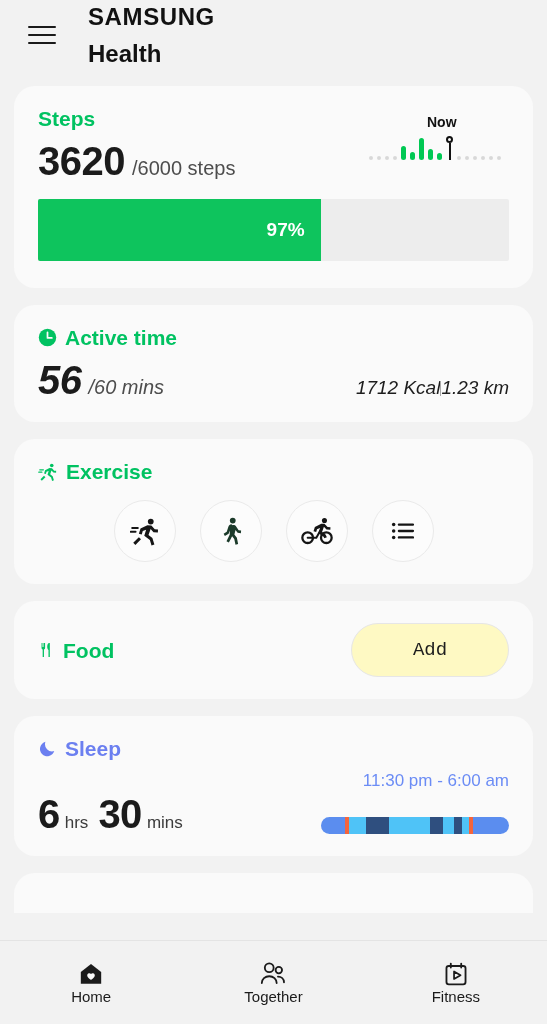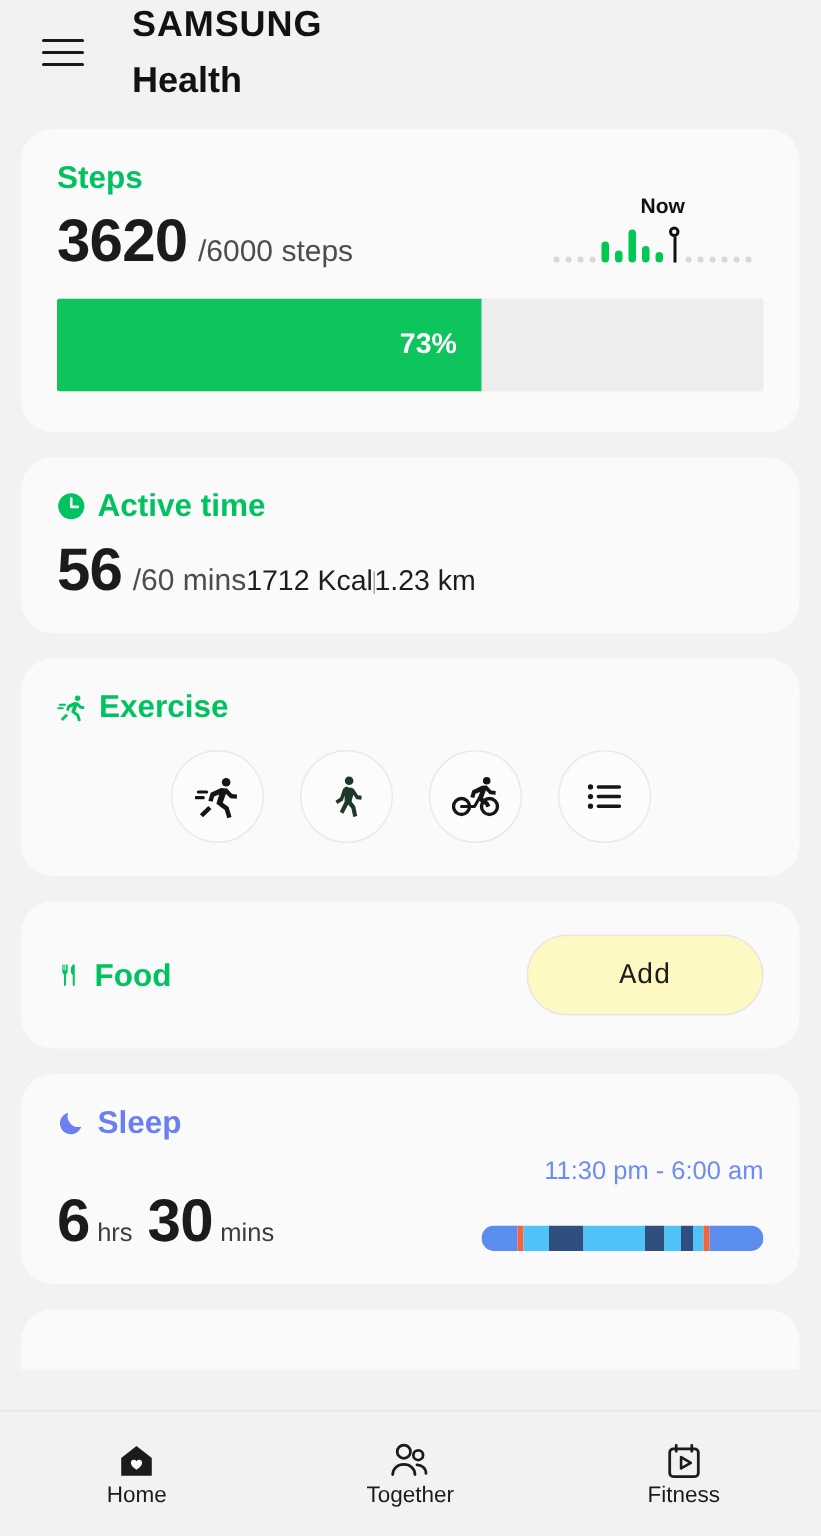--- a/index.html
+++ b/index.html
@@ -116,21 +116,21 @@
     font-size: 20px;
     color: #4d4d4d;
     margin-left: 7px;
   }
 
   
   .steps-card { padding-bottom: 27px; }
   .steps-head {
     display: flex;
     justify-content: space-between;
-    align-items: flex-end;
+    align-items: flex-start;
   }
 
   .spark {
     position: relative;
     width: 140px;
     height: 52px;
     margin-top: 6px;
   }
   .spark-now {
     position: absolute;
@@ -209,22 +209,23 @@
   .progress-label {
     color: #fff;
     font-size: 19px;
     font-weight: bold;
   }
 
   
   .active-row {
     display: flex;
     align-items: baseline;
-    justify-content: flex-start;
+    justify-content: space-between;
     margin-top: 12px;
+    font-style: italic;
   }
   .active-left { display: flex; align-items: baseline; }
   .active-right {
     display: flex;
     align-items: center;
     font-size: 19px;
     color: #1d1d1d;
   }
   .divider-v {
     width: 1px;
@@ -386,21 +387,21 @@
               <span class="sp-dot"></span>
               <span class="sp-dot"></span>
               <span class="sp-dot"></span>
               <span class="sp-dot"></span>
               <span class="sp-dot"></span>
             </div>
         </div>
       </div>
       <div class="progress">
         <div class="progress-fill" id="stepsFill" style="width: 60%;">
-          <span class="progress-label">73%</span>
+          <span class="progress-label">97%</span>
         </div>
       </div>
     </div>
 
     <div class="card">
       <div class="card-title">
         <svg class="icon-clock" viewBox="0 0 24 24">
           <circle cx="12" cy="12" r="11" fill="#00c261"></circle>
           <path d="M12 5.5v7h5.5" stroke="#fafafa" stroke-width="2.2" fill="none" stroke-linecap="round" stroke-linejoin="round"></path>
         </svg>

